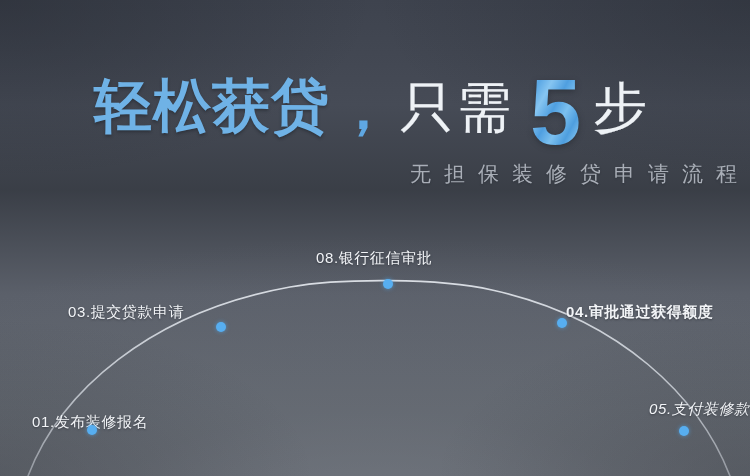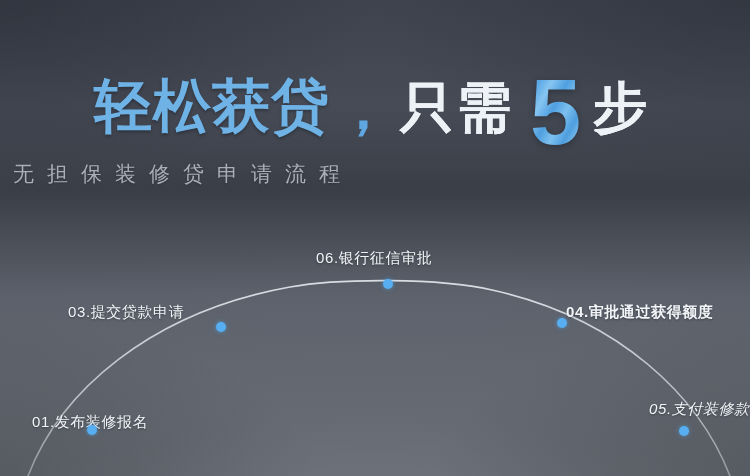--- a/index.html
+++ b/index.html
@@ -56,21 +56,21 @@
     font-size: 58px;
     font-weight: 700;
     color: #5fa7e2;
     line-height: 1;
     margin: 0 2px 0 4px;
     position: relative;
     top: 2px;
   }
   .hl-thin {
     font-size: 54px;
-    font-weight: 700;
+    font-weight: 400;
     color: #eef2f6;
     letter-spacing: 3px;
     line-height: 1;
     margin: 0 6px;
     position: relative;
     top: 1px;
     -webkit-text-stroke: 0.2px #eef2f6;
   }
   .hl-num {
     position: relative;
@@ -88,21 +88,21 @@
     -webkit-text-fill-color: transparent;
     filter: drop-shadow(0 2px 3px rgba(26,30,37,0.45));
   }
 
   
   .subtitle {
     position: absolute;
     left: 0;
     right: 0;
     top: 160px;
-    text-align: left;
+    text-align: right;
     font-size: 21px;
     font-weight: 400;
     color: #a9aeb7;
     letter-spacing: 13px;
     text-indent: 13px;
     z-index: 4;
     text-shadow: 0 1px 2px rgba(30,34,41,0.35);
   }
 
   
@@ -163,21 +163,21 @@
           <stop offset="100%" stop-color="#dfe3e9" stop-opacity="0.95"></stop>
         </linearGradient>
       </defs>
       <path id="arc-path" fill="none" stroke="url(#arcGrad)" stroke-width="1.6" stroke-linecap="round" d="M 28 476 C 60 392, 150 312, 290 287 C 340 278, 440 278, 492 290 C 620 318, 700 398, 730 476"></path>
     </svg>
     <div id="markers">
         <div class="step-label" style="left: 32px; top: 413px;">01.发布装修报名</div>
         <div class="dot" style="left: 92px; top: 430px;"></div>
         <div class="step-label" style="left: 68px; top: 303px;">03.提交贷款申请</div>
         <div class="dot" style="left: 221px; top: 327px;"></div>
-        <div class="step-label" style="left: 316px; top: 249px;">06.银行征信审批</div>
+        <div class="step-label" style="left: 316px; top: 249px;">08.银行征信审批</div>
         <div class="dot" style="left: 388px; top: 284px;"></div>
         <div class="step-label" style="left: 566px; top: 303px; font-weight: bold;">04.审批通过获得额度</div>
         <div class="dot" style="left: 562px; top: 323px;"></div>
         <div class="step-label" style="left: 649px; top: 400px; font-style: italic;">05.支付装修款</div>
         <div class="dot" style="left: 684px; top: 431px;"></div>
       </div>
   </div>
 
 </div>
 

